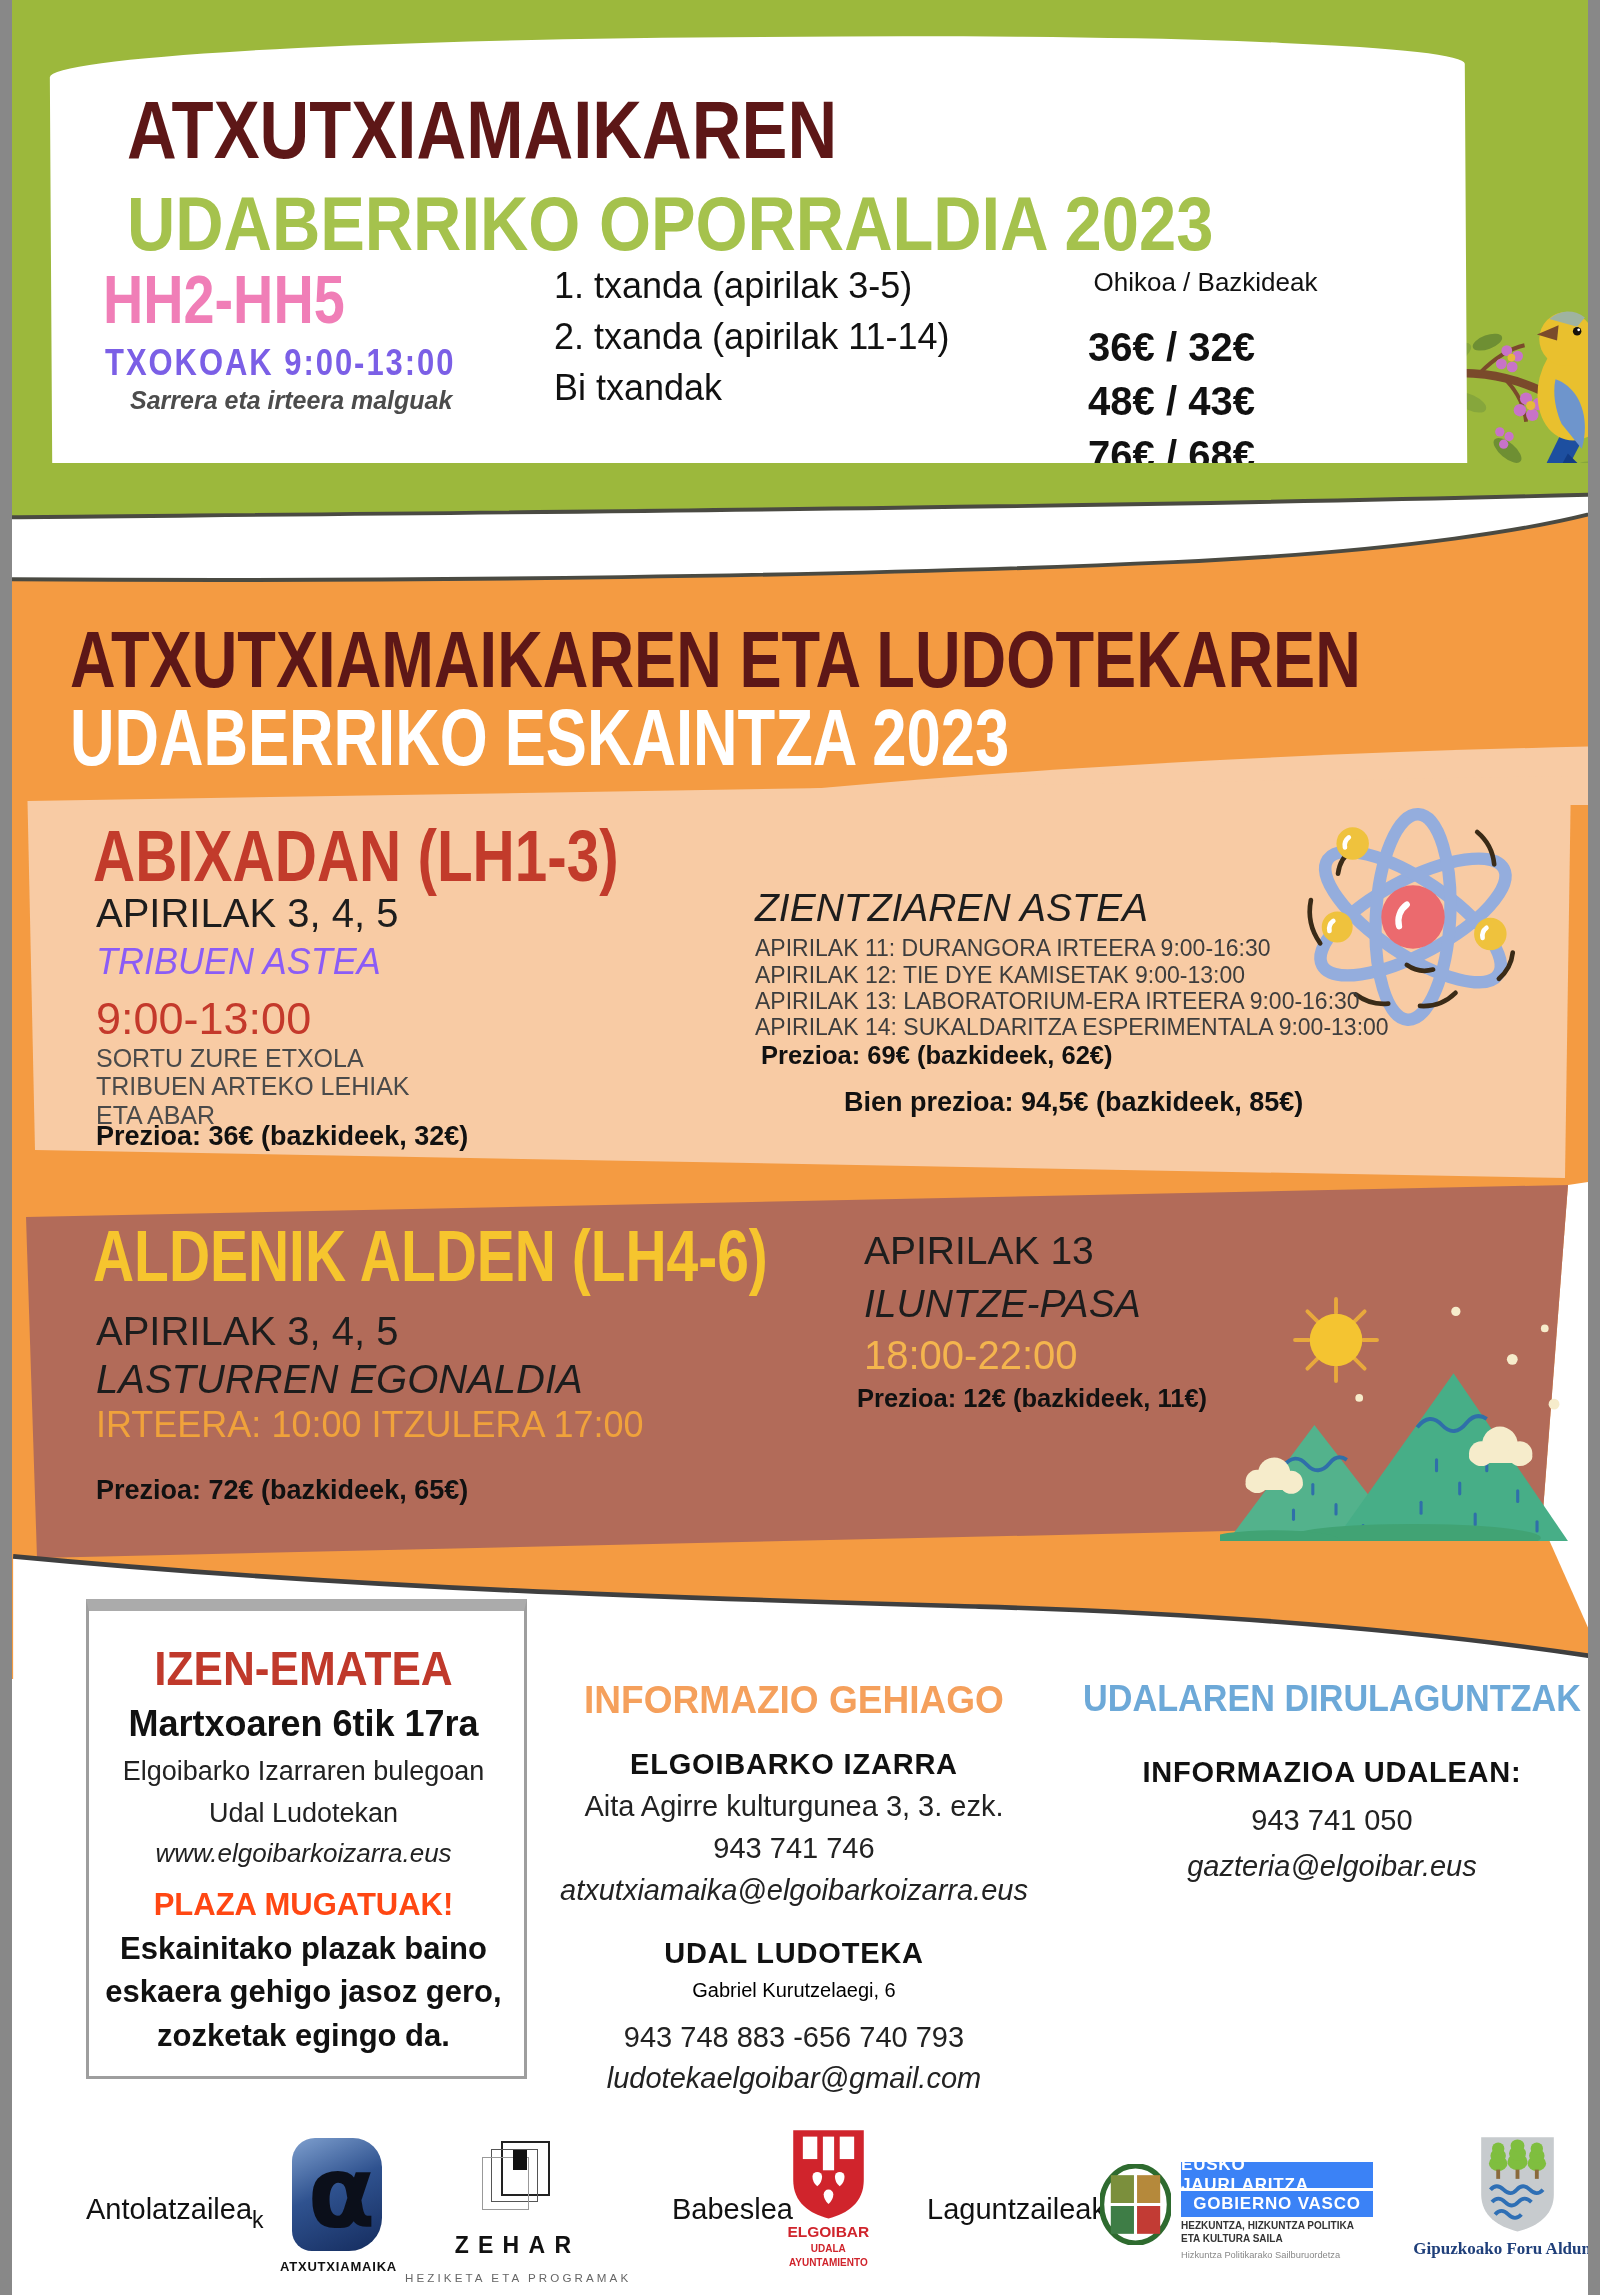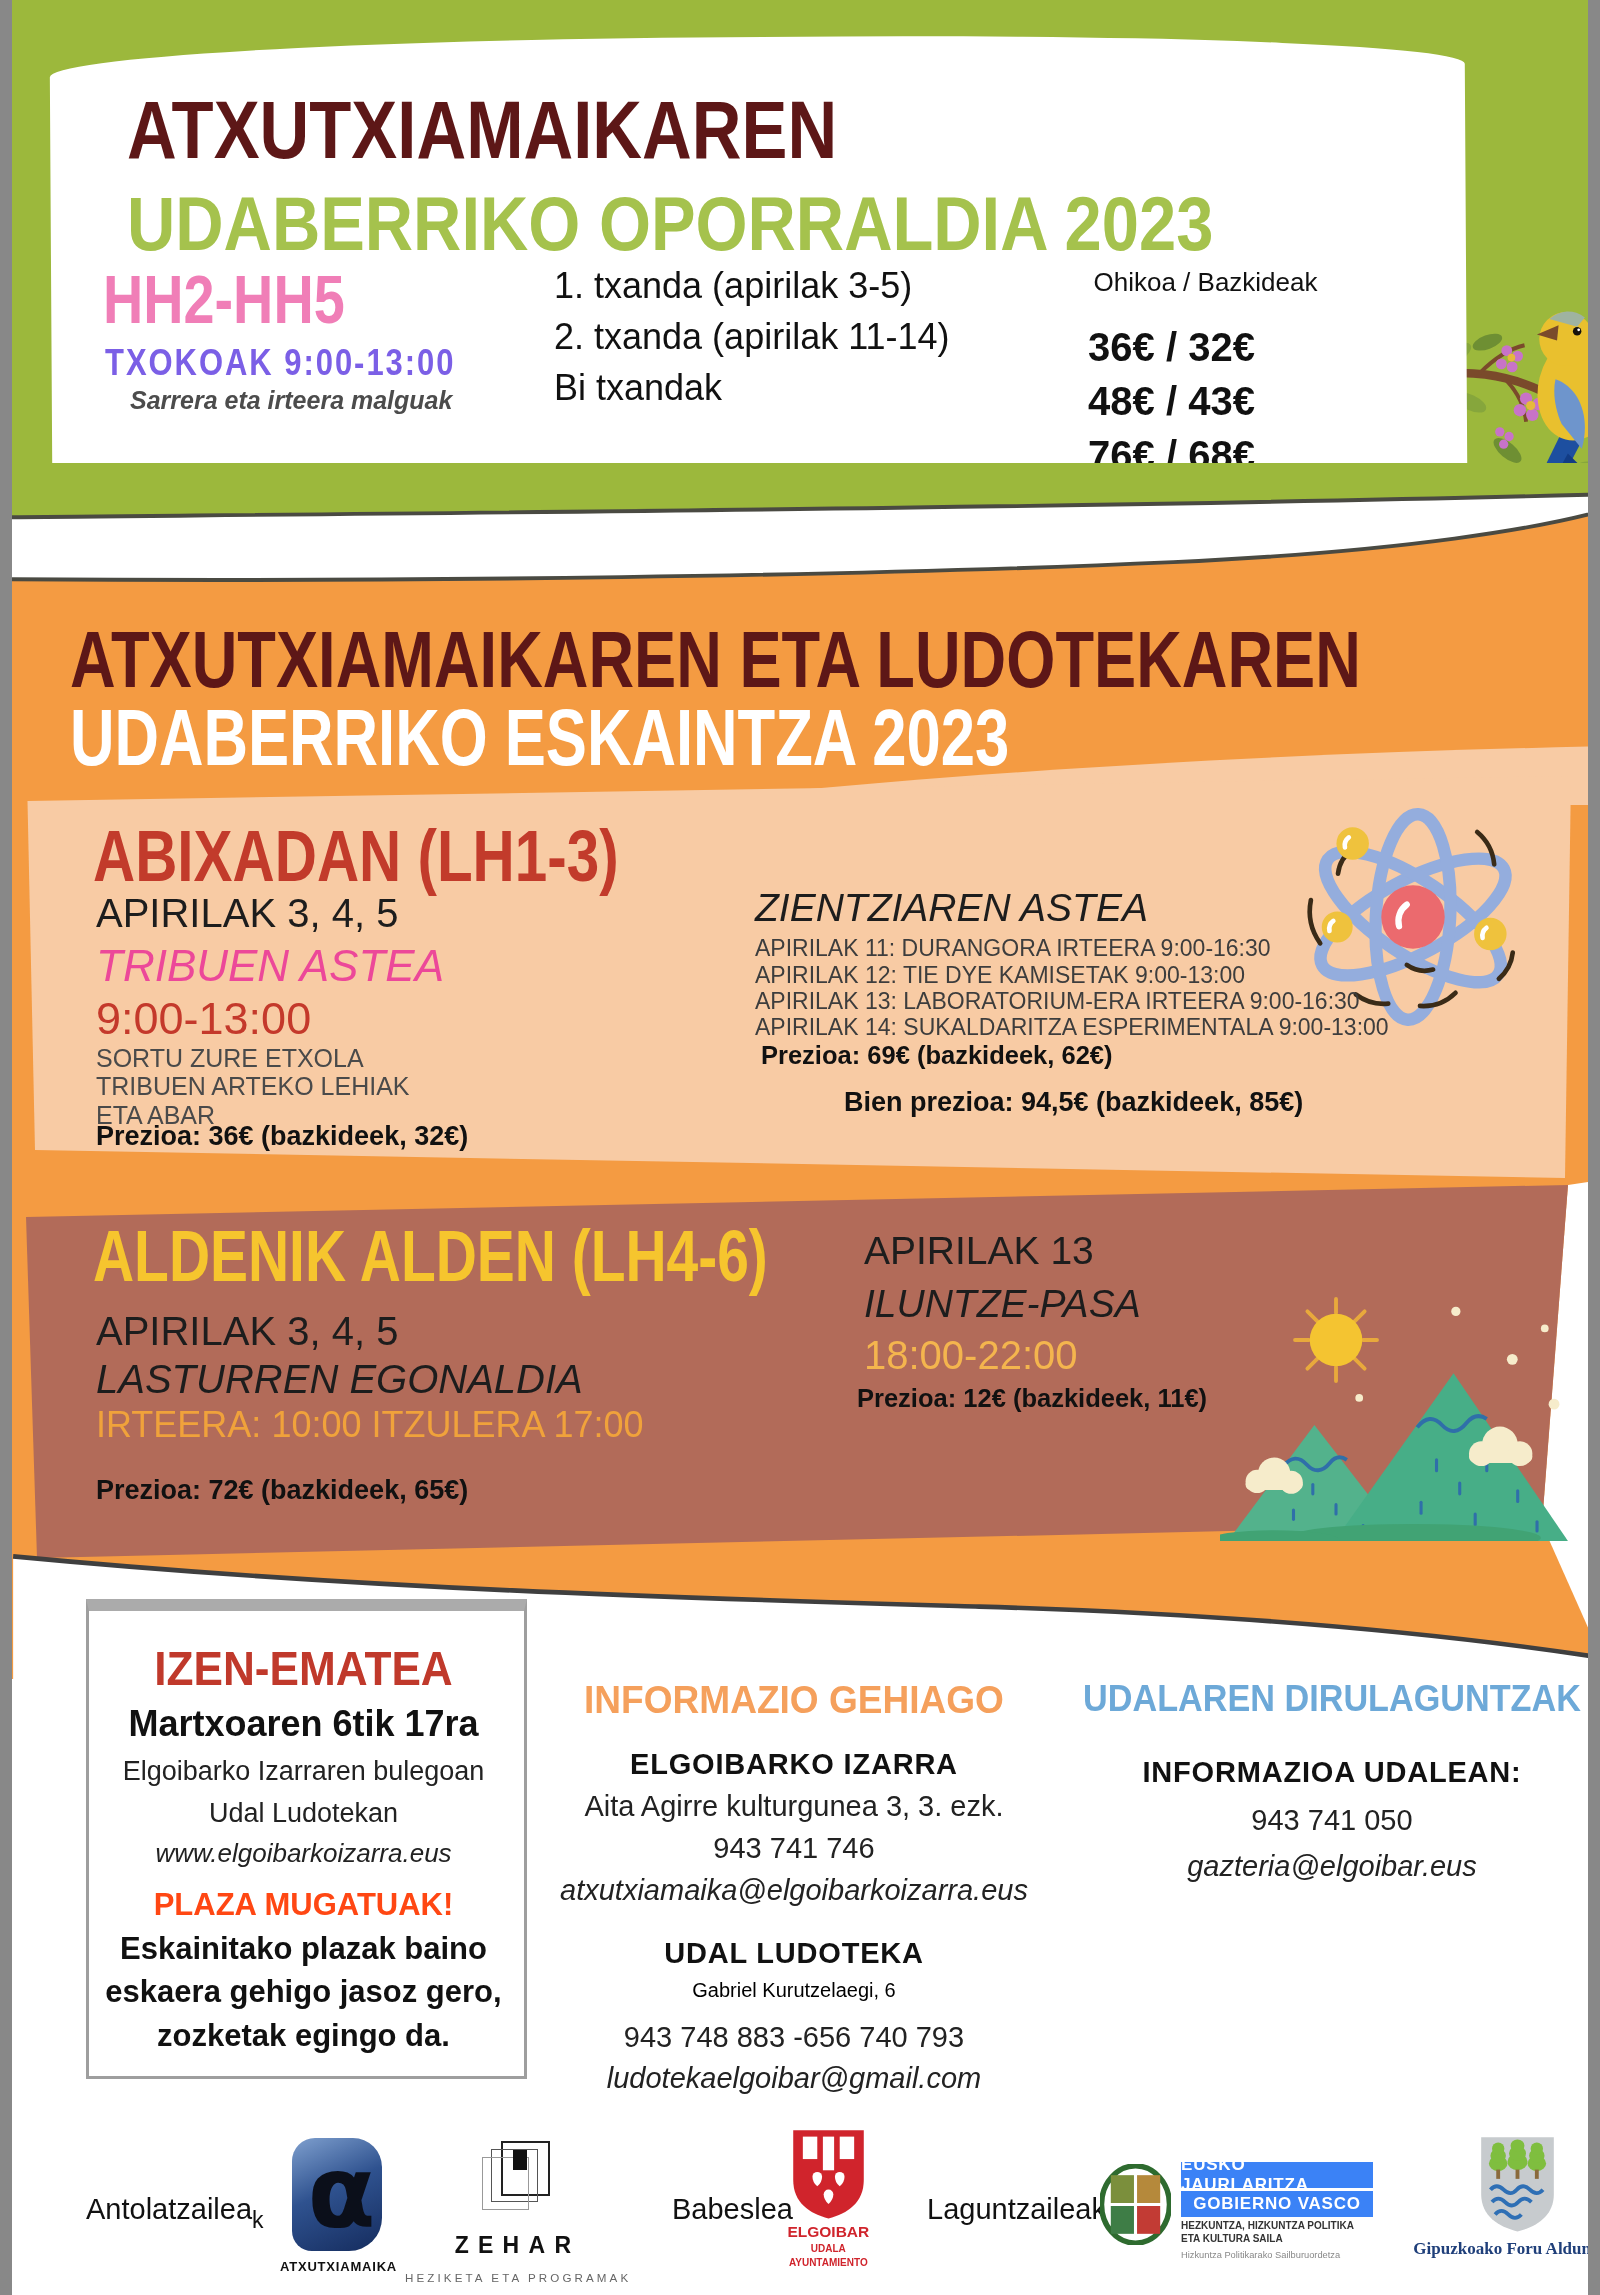--- a/index.html
+++ b/index.html
@@ -144,21 +144,21 @@
     </g>
     <g stroke="#ffffff" stroke-width="6" fill="none" stroke-linecap="round">
       <path d="M72,60 a13,13 0 0 1 5,-13"></path>
       <path d="M52,168 a13,13 0 0 1 5,-13"></path>
       <path d="M250,177 a13,13 0 0 1 5,-13"></path>
     </g>
   </svg>
 
   <div class="t cond" style="left:81px;top:814px;font-size:73px;color:#C23B2B;transform:scaleX(0.80);">ABIXADAN (LH1-3)</div>
   <div class="t" style="left:84px;top:890px;font-size:40px;color:#1d1d1d;">APIRILAK 3, 4, 5</div>
-  <div class="t ital" style="left:84px;top:941px;font-size:44px;color:#ec4899;">TRIBUEN ASTEA</div>
+  <div class="t ital" style="left:84px;top:941px;font-size:36px;color:#8b5cf6;">TRIBUEN ASTEA</div>
   <div class="t" style="left:84px;top:993px;font-size:45px;color:#C4392B;">9:00-13:00</div>
   <div class="t" style="left:84px;top:1044px;font-size:25px;color:#4a4a4a;">SORTU ZURE ETXOLA</div>
   <div class="t" style="left:84px;top:1072px;font-size:25px;color:#4a4a4a;">TRIBUEN ARTEKO LEHIAK</div>
   <div class="t" style="left:84px;top:1101px;font-size:25px;color:#4a4a4a;">ETA ABAR</div>
   <div class="t" style="left:84px;top:1121px;font-size:27px;font-weight:700;color:#111;">Prezioa: 36€ (bazkideek, 32€)</div>
 
   <div class="t ital" style="left:743px;top:886px;font-size:39px;color:#1d1d1d;">ZIENTZIAREN ASTEA</div>
   <div class="t" style="left:743px;top:935px;font-size:23px;color:#3d3d3d;">APIRILAK 11: DURANGORA IRTEERA 9:00-16:30</div>
   <div class="t" style="left:743px;top:962px;font-size:23px;color:#3d3d3d;">APIRILAK 12: TIE DYE KAMISETAK 9:00-13:00</div>
   <div class="t" style="left:743px;top:988px;font-size:23px;color:#3d3d3d;">APIRILAK 13: LABORATORIUM-ERA IRTEERA 9:00-16:30</div>

